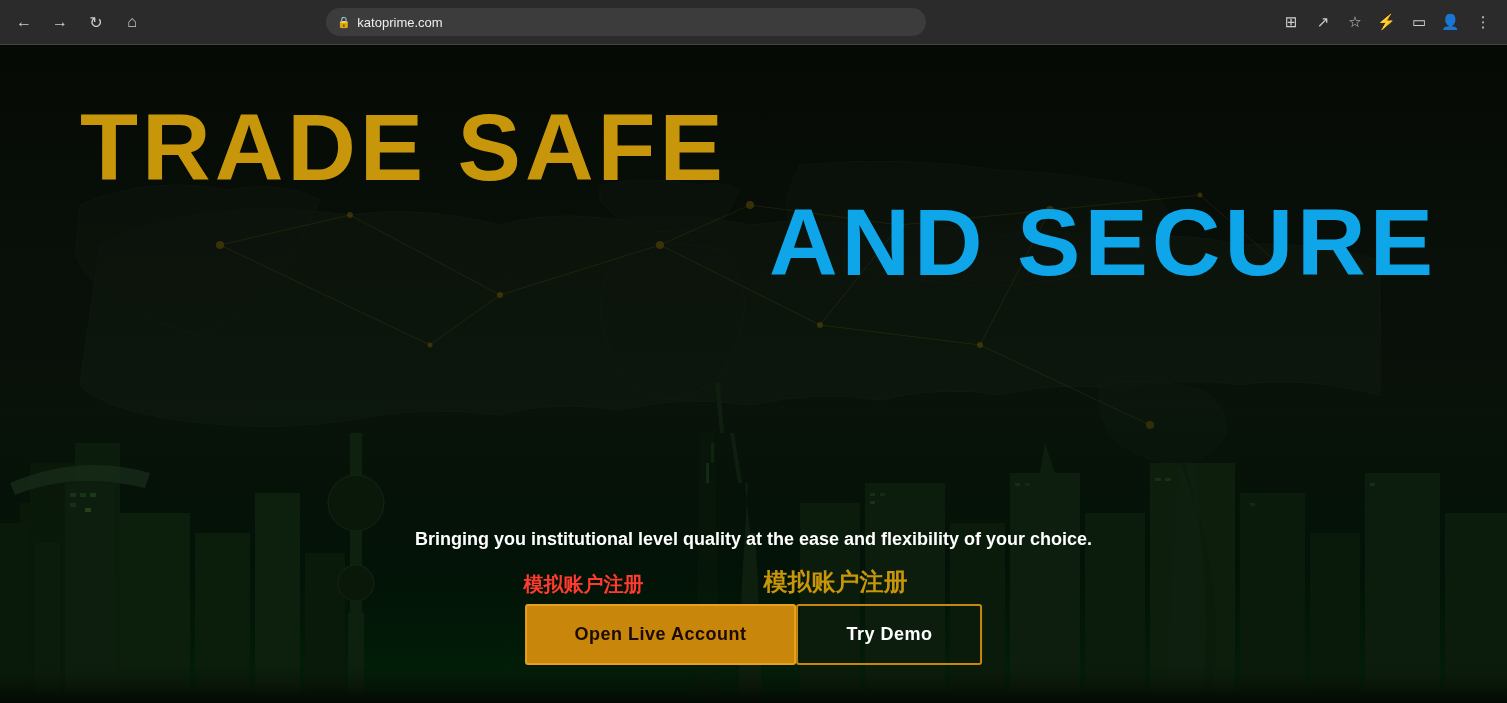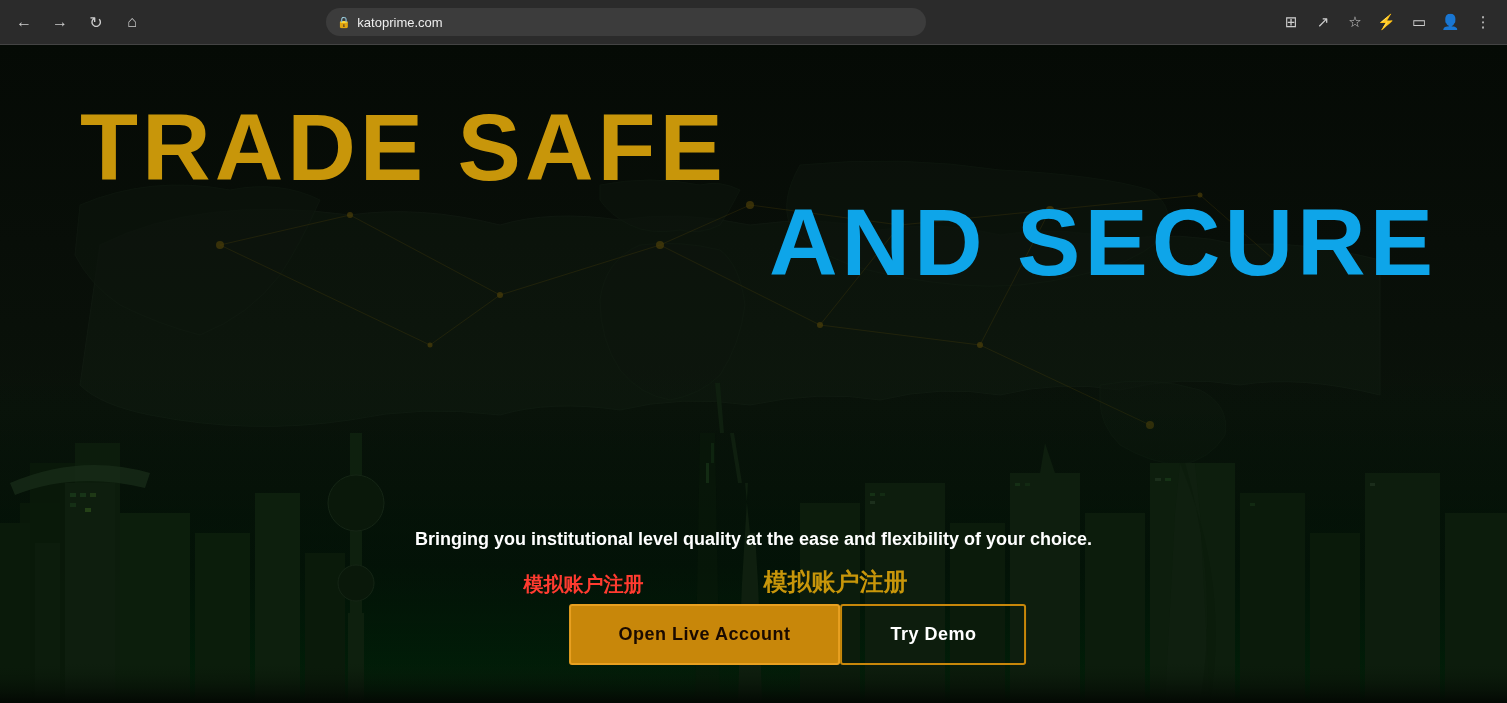--- a/index.html
+++ b/index.html
@@ -206,21 +206,20 @@
     }
 
     
     .btn-row {
       position: absolute;
       bottom: 38px;
       left: 50%;
       transform: translateX(-50%);
       display: flex;
       align-items: center;
-      margin-left: 44px;
     }
 
     .btn-live {
       background: #c8870a;
       color: #1a0a00;
       border: 2px solid #e8a020;
       padding: 18px 48px;
       font-size: 18px;
       font-weight: 700;
       cursor: pointer;

